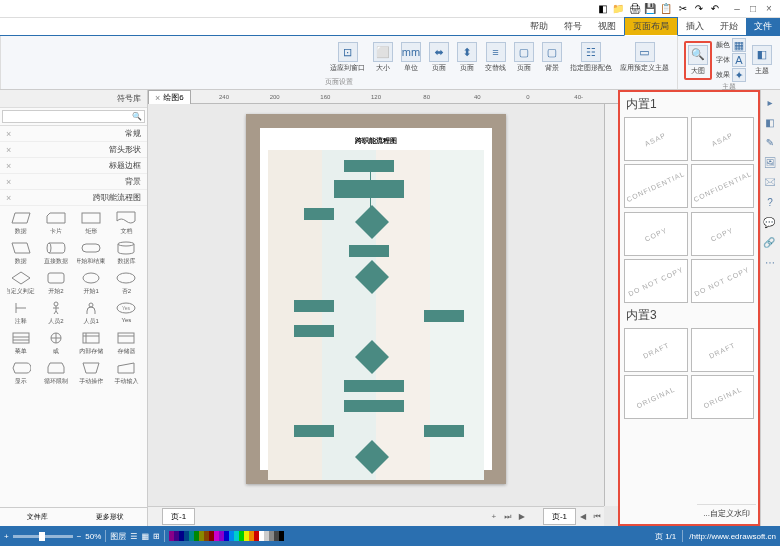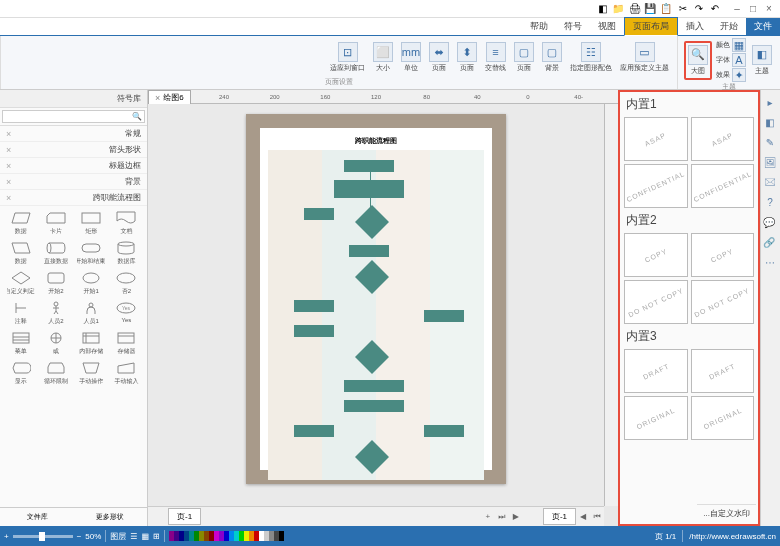--- a/index.html
+++ b/index.html
@@ -42,21 +42,21 @@
 
 .canvas-area { flex: 1; background: #e8e8e8; position: relative; overflow: hidden; }
 .ruler-h { height: 14px; background: #f0f0f0; border-bottom: 1px solid #bbb; font-size: 6px; color: #666; display: flex; align-items: center; padding-right: 14px; }
 .ruler-h span { flex: 1; text-align: center; }
 .ruler-v { position: absolute; right: 0; top: 14px; width: 14px; bottom: 20px; background: #f0f0f0; border-left: 1px solid #bbb; }
 .canvas-inner { position: absolute; top: 14px; right: 14px; left: 0; bottom: 20px; overflow: auto; background: #eaeaea; }
 .page { width: 260px; height: 370px; margin: 10px auto; background: #fff; border: 14px solid #a89a8a; box-shadow: 0 1px 3px rgba(0,0,0,0.3); position: relative; padding: 8px; }
 .page-title { font-size: 7px; font-weight: bold; text-align: center; margin-bottom: 4px; }
 .flowchart { width: 100%; height: 330px; background: linear-gradient(to left, #eef4f2 25%, #f5f0ea 25% 50%, #e8f0ee 50% 75%, #f2ede5 75%); position: relative; }
 .doc-tabs { position: absolute; bottom: 0; right: 14px; left: 0; height: 20px; background: #f0f0f0; display: flex; align-items: center; font-size: 8px; border-top: 1px solid #ccc; }
-.doc-tab { padding: 2px 8px; border: 1px solid #bbb; background: #fff; margin-left: 20px; cursor: pointer; }
+.doc-tab { padding: 2px 8px; border: 1px solid #bbb; background: #fff; margin-left: 14px; cursor: pointer; }
 .doc-tab-btn { width: 14px; text-align: center; cursor: pointer; color: #666; }
 
 .canvas-tab-strip { position: absolute; top: 0; left: 0; display: flex; }
 .canvas-tab { background: #fff; border: 1px solid #aaa; padding: 1px 6px; font-size: 8px; display: flex; align-items: center; gap: 3px; }
 .canvas-tab .x { color: #888; cursor: pointer; font-size: 9px; }
 
 .right-panel { width: 148px; background: #fafafa; border-right: 1px solid #ccc; display: flex; flex-direction: column; font-size: 8px; }
 .rp-header { padding: 3px 6px; color: #444; border-bottom: 1px solid #ddd; background: #f0f0f0; }
 .rp-search { padding: 2px; border-bottom: 1px solid #ddd; }
 .rp-search input { width: 100%; font-size: 8px; padding: 1px 2px; border: 1px solid #ccc; }
@@ -211,21 +211,20 @@
       <div class="wm-tile">
           <span>ASAP</span>
         </div>
       <div class="wm-tile">
           <span>CONFIDENTIAL</span>
         </div>
       <div class="wm-tile">
           <span>CONFIDENTIAL</span>
         </div>
     </div>
-    <div class="wm-section-label">内置2</div>
     <div class="wm-grid">
       <div class="wm-tile">
           <span>COPY</span>
         </div>
       <div class="wm-tile">
           <span>COPY</span>
         </div>
       <div class="wm-tile">
           <span>DO NOT COPY</span>
         </div>

